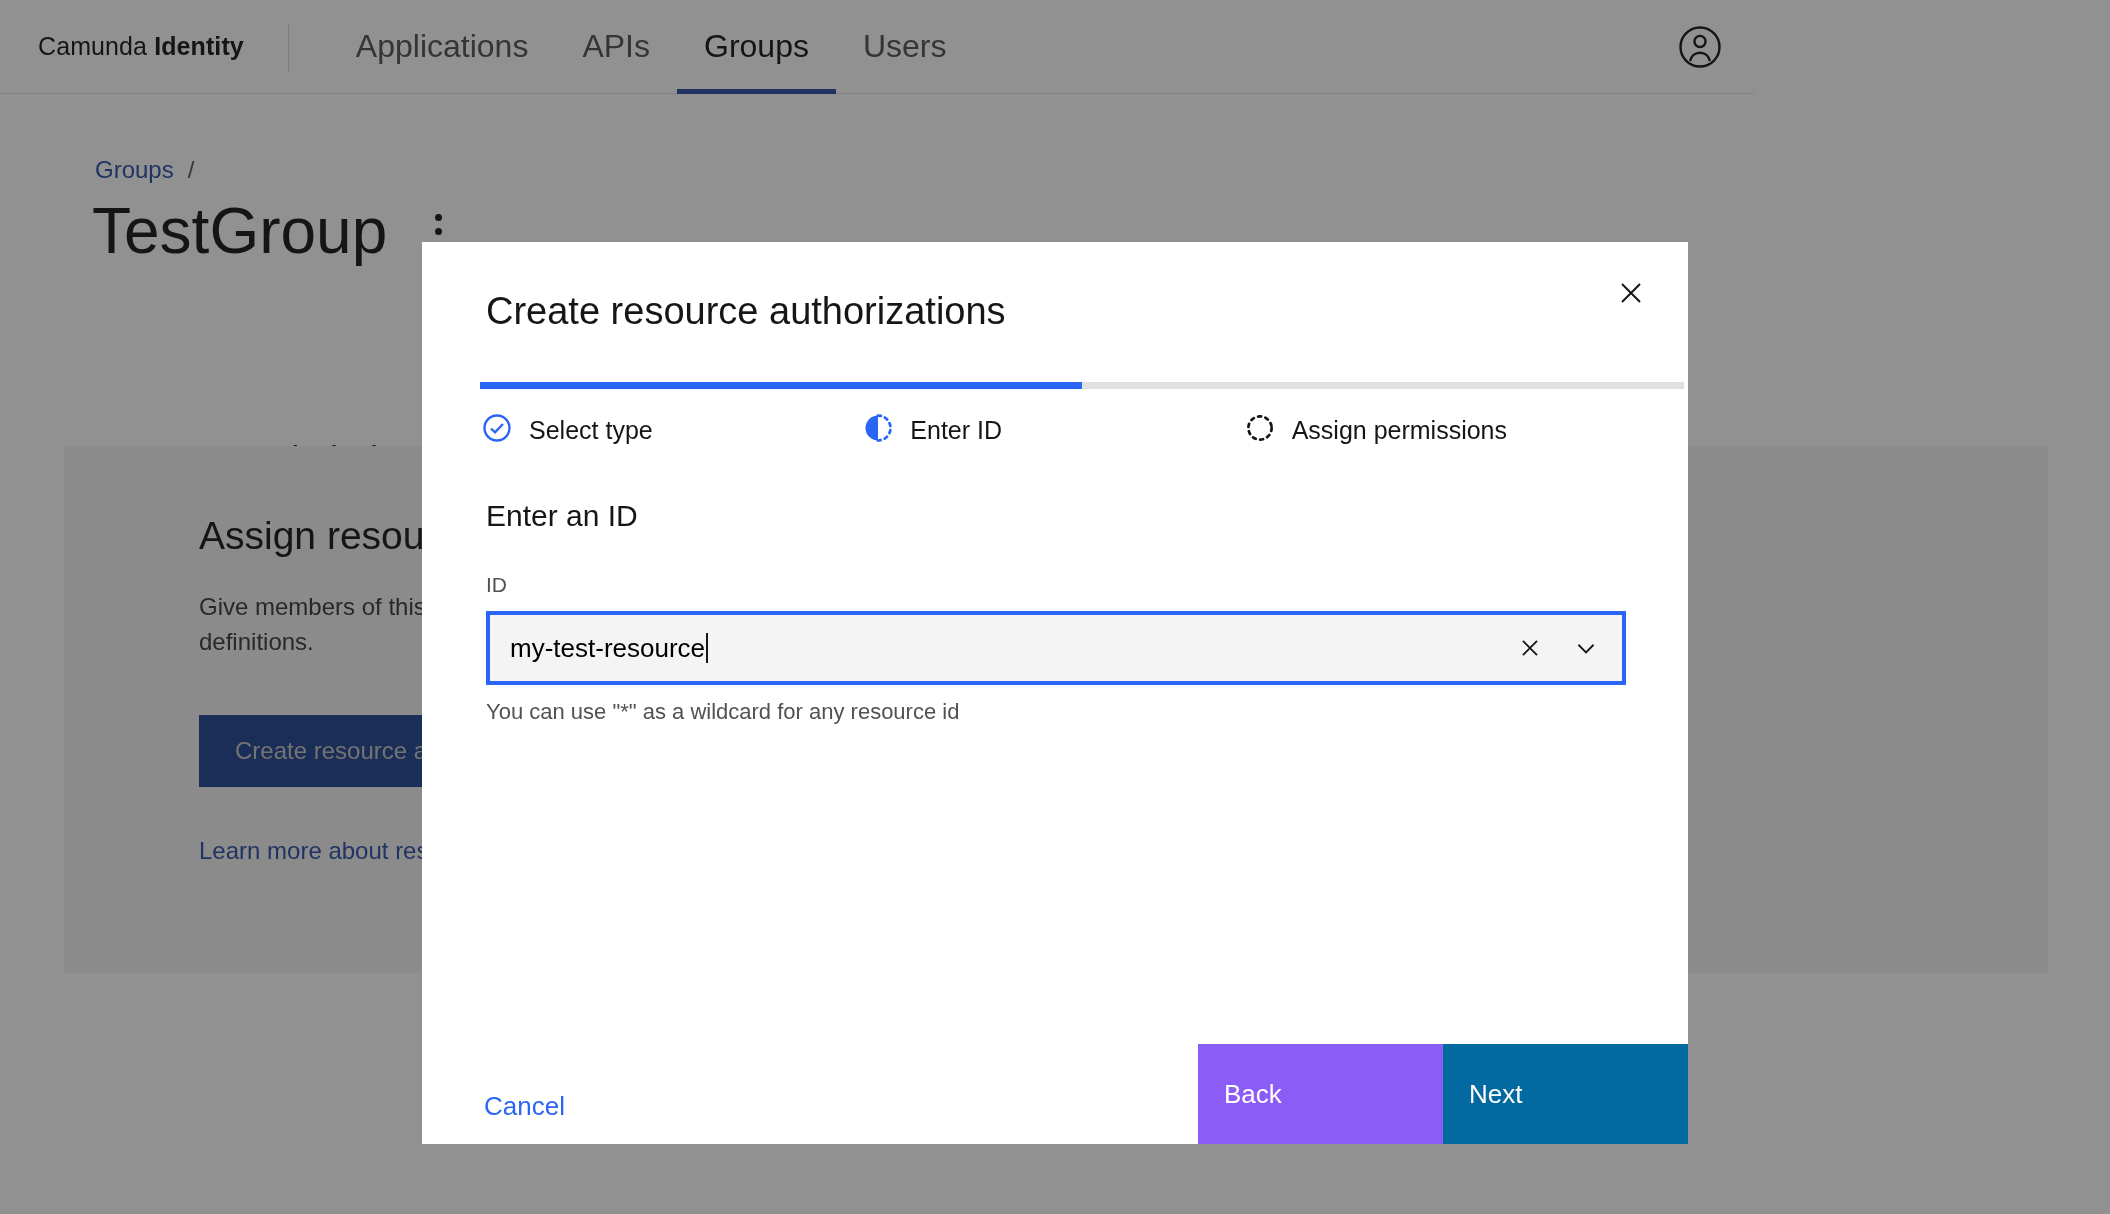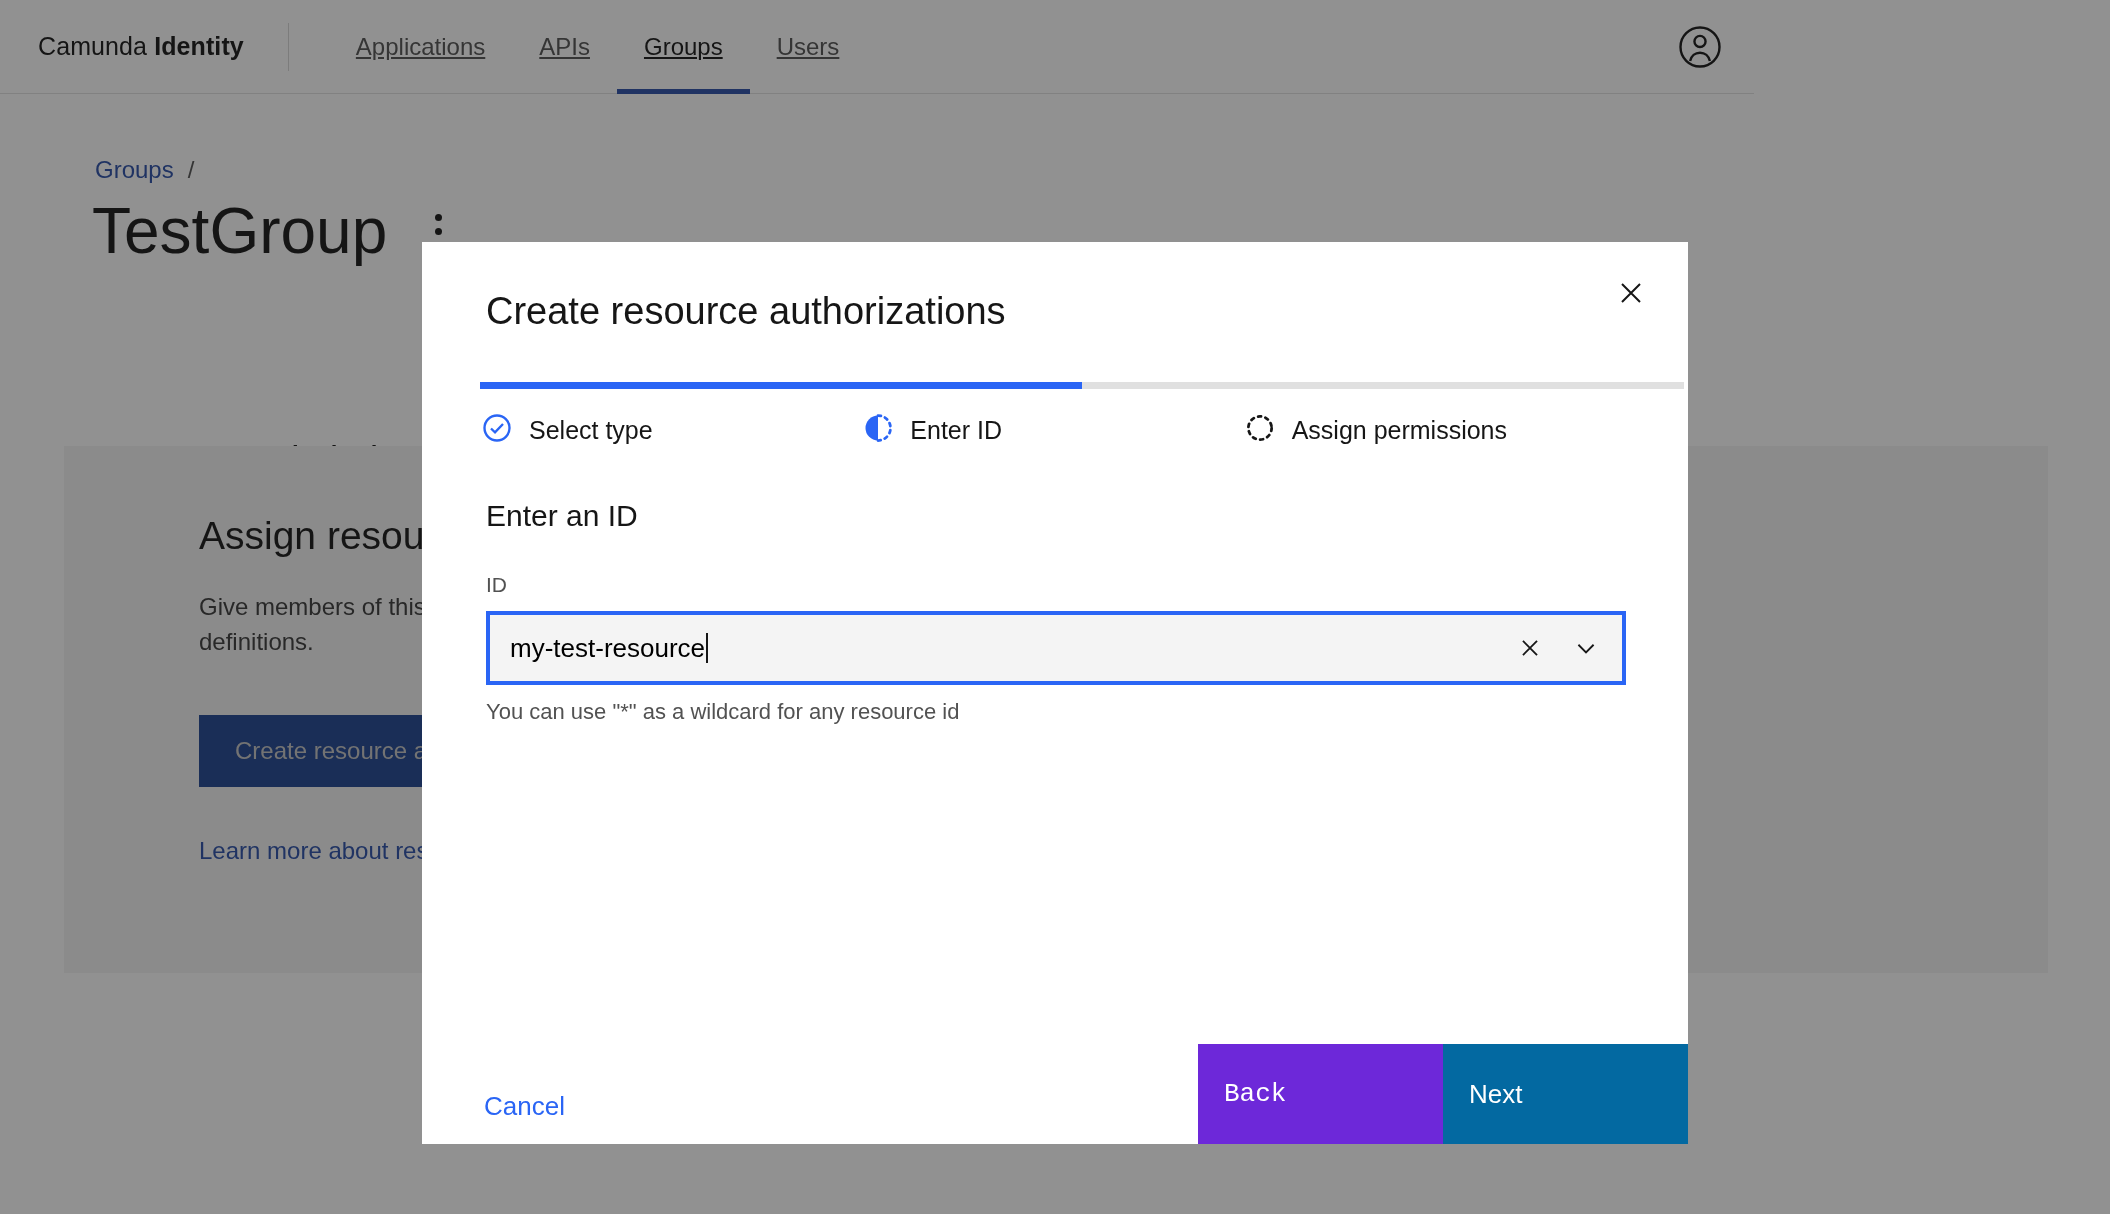--- a/index.html
+++ b/index.html
@@ -52,25 +52,24 @@
     align-items: stretch;
     height: 94px;
     margin-left: 40px;
   }
 
   .topnav-item {
     position: relative;
     display: flex;
     align-items: center;
     padding: 0 27px;
-    font-size: 24px;
+    font-size: 32px;
     color: #525252;
     white-space: nowrap;
     cursor: pointer;
-    text-decoration: underline;
   }
   .topnav-item.active { color: #161616; }
   .topnav-item.active::after {
     content: "";
     position: absolute;
     left: 0; right: 0; bottom: 0;
     height: 5px;
     background: #2a4fa8;
   }
 
@@ -281,20 +280,21 @@
   .progress-fill {
     position: absolute;
     left: 0; top: 0; bottom: 0;
     width: 49.5%;
     background: #2a65f5;
   }
   .steps {
     display: flex;
     margin-top: 24px;
     margin-left: -2px;
+    justify-content: flex-end;
   }
   .step {
     display: flex;
     align-items: center;
     gap: 17px;
     width: 404px;
     cursor: pointer;
   }
   .step-label {
     font-size: 25px;
@@ -406,21 +406,21 @@
   .btn-back, .btn-next {
     width: 245px;
     border: none;
     font-size: 26px;
     color: #ffffff;
     text-align: left;
     padding-left: 26px;
     cursor: pointer;
     font-family: "Liberation Sans", sans-serif;
   }
-  .btn-back { background: #6d28d9; font-family: Liberation Mono, monospace; }
+  .btn-back { background: #8b5cf6; }
   .btn-next { background: #0369a1; }
 </style>
 </head>
 <body>
 
 <div id="app">
 
   <div class="topbar">
     <div class="brand">
       <span class="light">Camunda </span><b>Identity</b>

